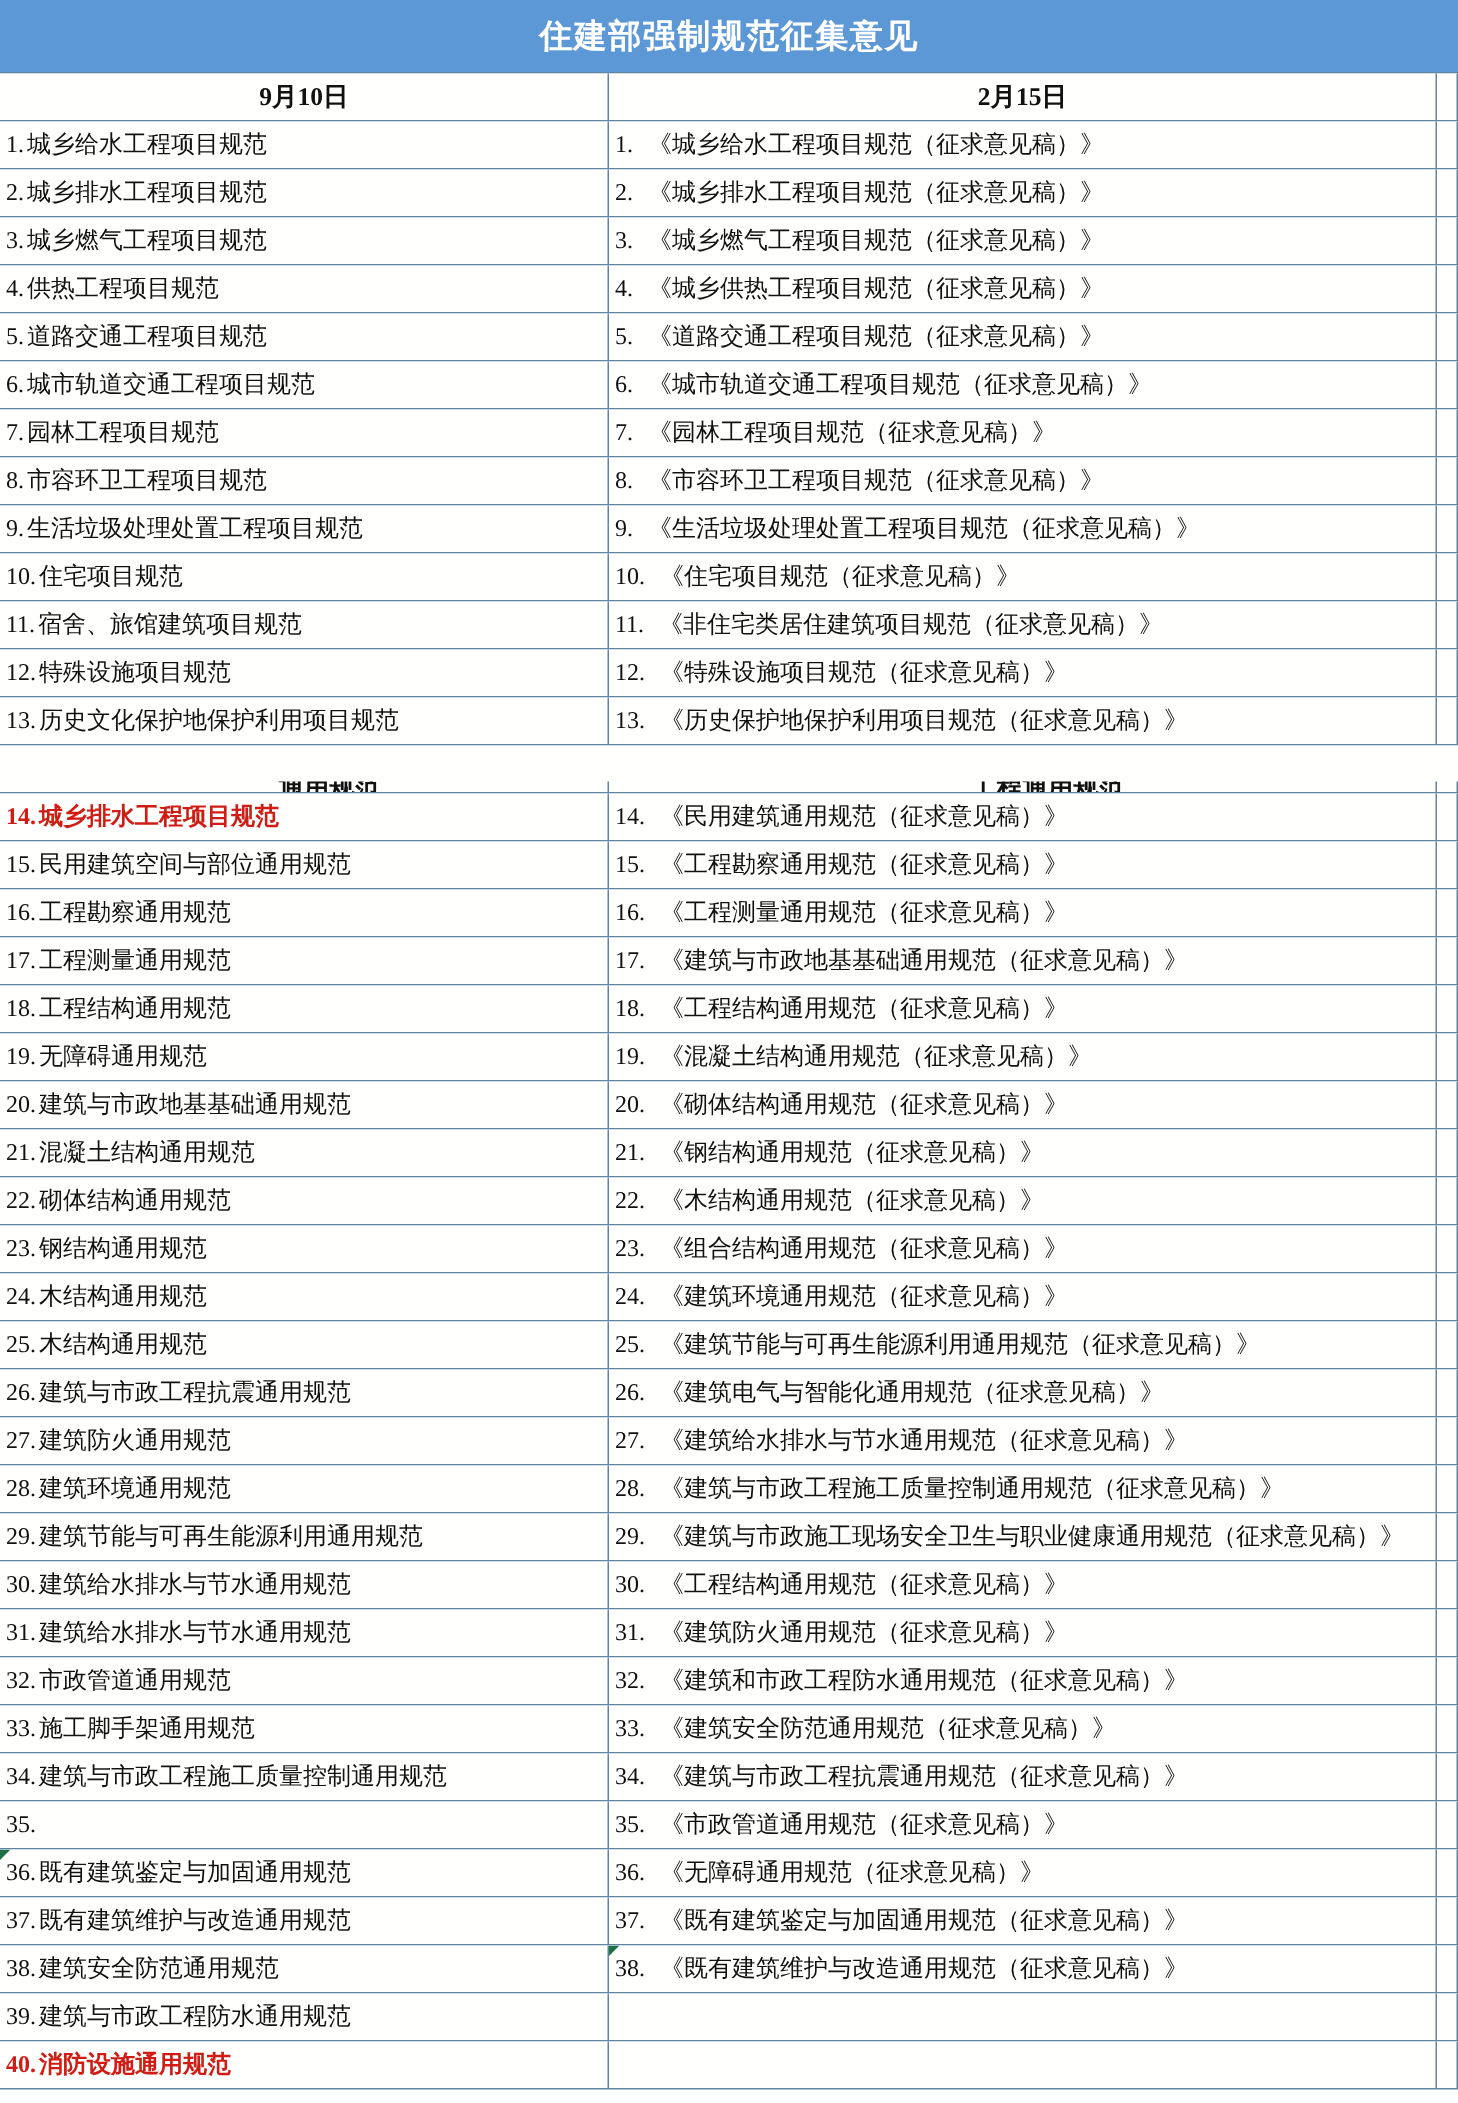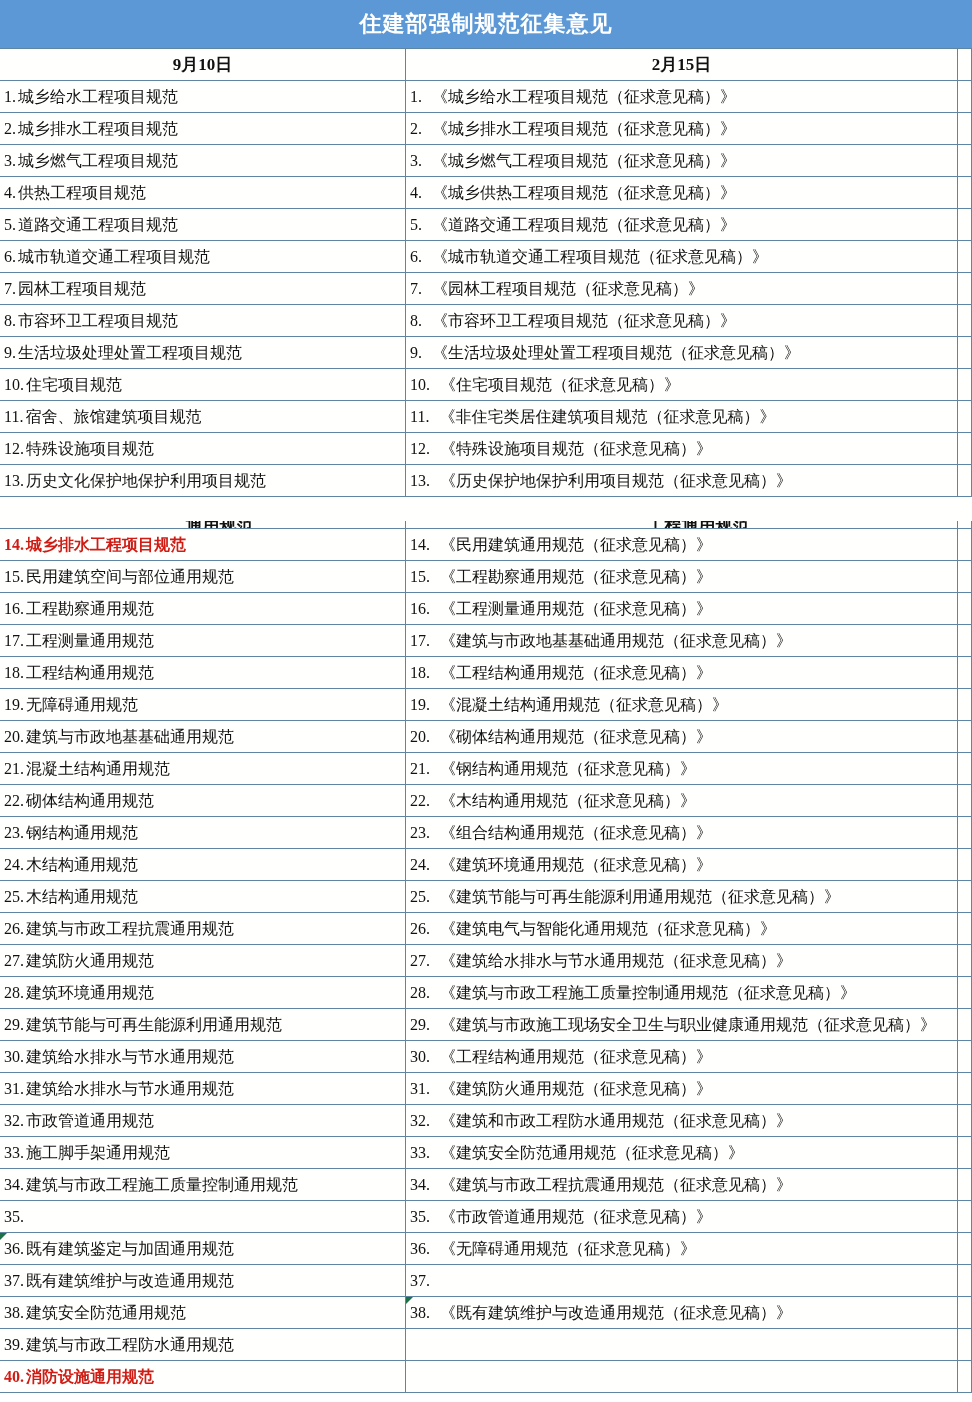--- a/index.html
+++ b/index.html
@@ -457,20 +457,21 @@
         </div>
         <div class="cell edge"></div>
       </div>
       <div class="row">
         <div class="cell cell-left">
           <span class="num">37.</span>
           <span class="">既有建筑维护与改造通用规范</span>
         </div>
         <div class="cell cell-right">
           <span class="num">37.</span>
+          <span class="">《既有建筑鉴定与加固通用规范（征求意见稿）》</span>
         </div>
         <div class="cell edge"></div>
       </div>
       <div class="row">
         <div class="cell cell-left">
           <span class="num">38.</span>
           <span class="">建筑安全防范通用规范</span>
         </div>
         <div class="cell cell-right flag">
           <span class="num">38.</span>

